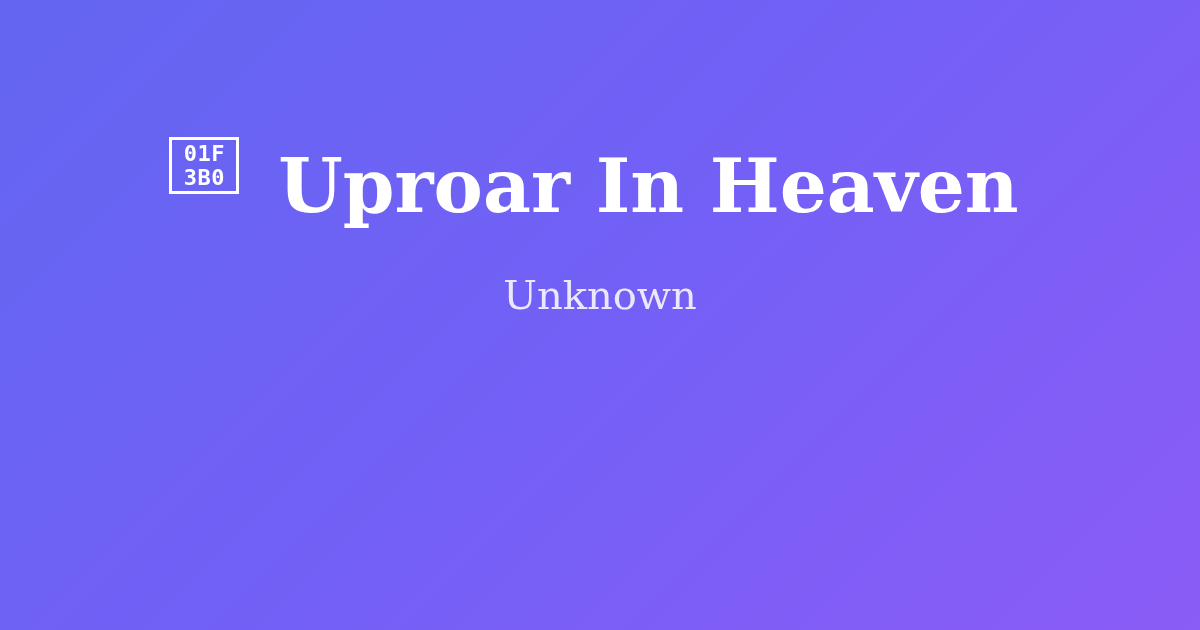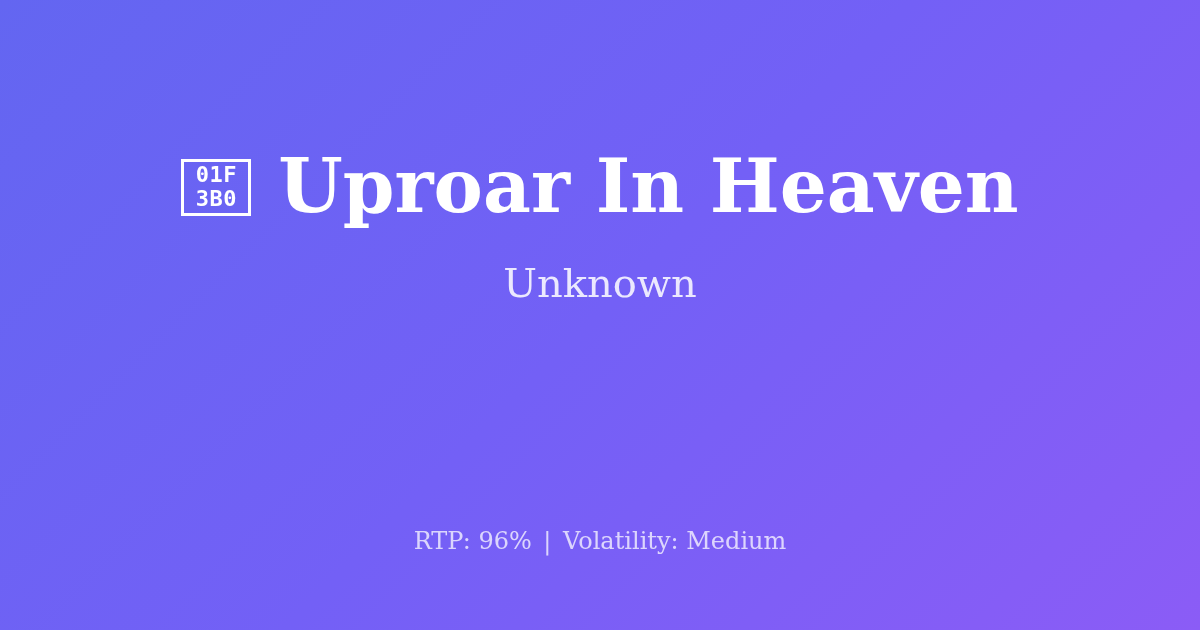--- a/index.html
+++ b/index.html
@@ -35,21 +35,21 @@
     height: 470px;
     display: flex;
     flex-direction: column;
     align-items: center;
     justify-content: center;
   }
 
   .title-row {
     display: flex;
     flex-direction: row;
-    align-items: center;
+    align-items: flex-start;
     justify-content: center;
     gap: 27px;
     width: 100%;
   }
 
   
   .tofu {
     display: inline-flex;
     flex-direction: column;
     align-items: center;
@@ -73,21 +73,21 @@
   }
 
   .game-title {
     font-family: "DejaVu Serif", "Liberation Serif", serif;
     font-size: 74px;
     font-weight: 700;
     color: #ffffff;
     line-height: 1.02;
     letter-spacing: 0px;
     white-space: nowrap;
-    margin: 0;
+    margin: 12px;
   }
 
   .provider {
     margin: 16px;
     padding: 0;
     margin-top: 36px;
     font-family: "DejaVu Serif", "Liberation Serif", serif;
     font-size: 40px;
     font-weight: 400;
     color: rgba(255, 255, 255, 0.86);
@@ -129,21 +129,14 @@
       </span>
 
       <h1 class="game-title">Uproar In Heaven</h1>
 
     </div>
 
     <p class="provider">Unknown</p>
 
   </div>
 
-  <div class="stats">
-    <span>RTP:</span>
-    <span>96%</span>
-    <span class="sep">|</span>
-    <span>Volatility:</span>
-    <span>Medium</span>
-  </div>
 
 </div>
 
 </body></html>

